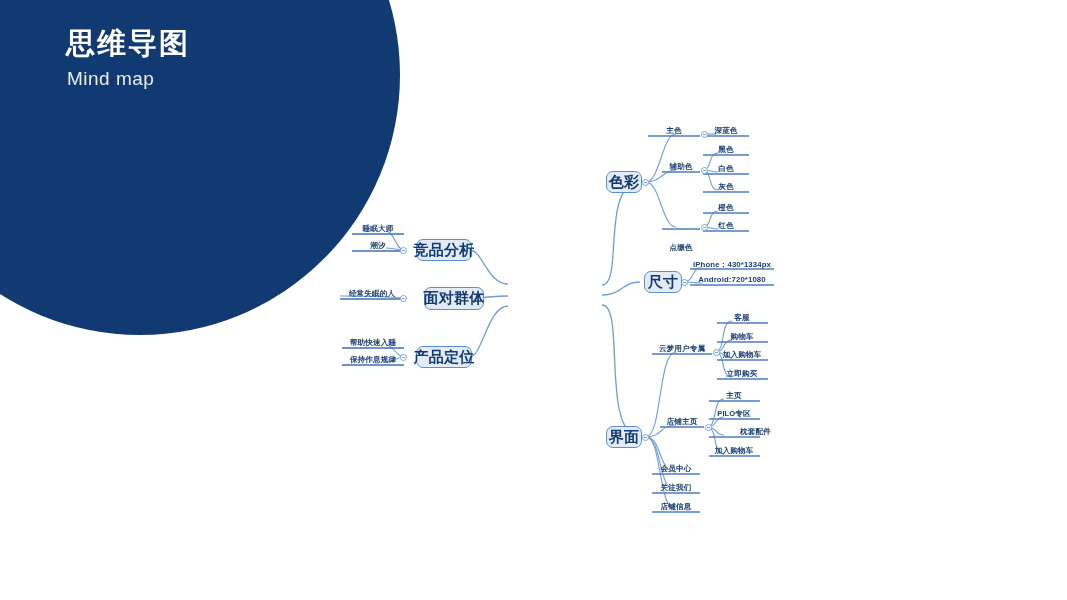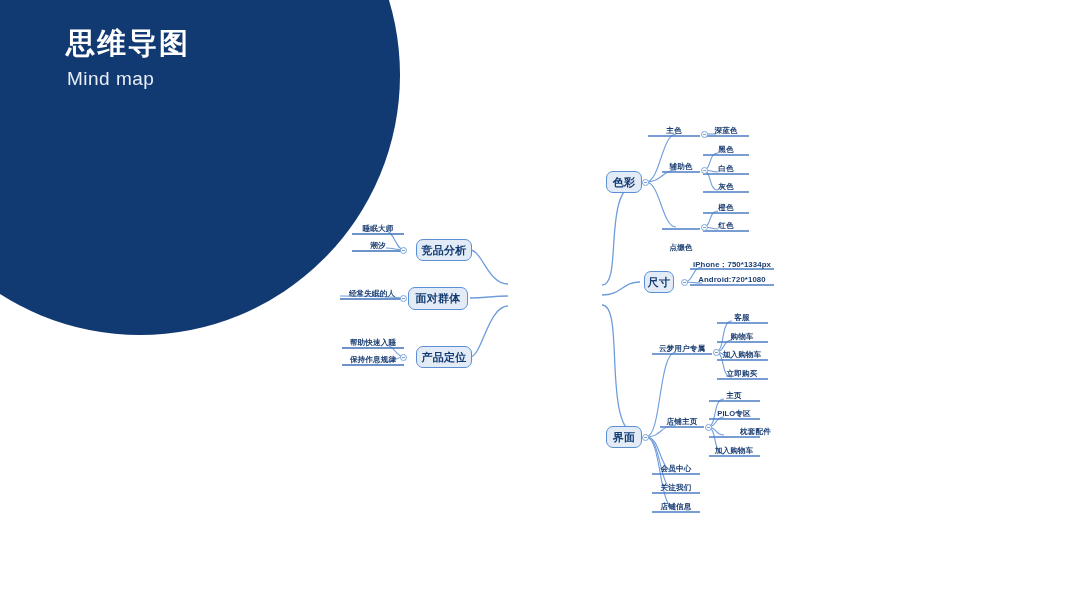--- a/index.html
+++ b/index.html
@@ -39,21 +39,21 @@
   .node{
     position:absolute;box-sizing:border-box;
     display:flex;align-items:center;justify-content:center;
     background:#e3ebf7;border:1.6px solid #5b8fd4;border-radius:7px;
     color:#123a72;font-weight:bold;white-space:nowrap;
   }
   .node.root{
     background:#dde8f8;border:2.2px solid #4a82cf;border-radius:9px;
     font-size:15px;letter-spacing:.5px;
   }
-  .node.lvl1{font-size:11px;letter-spacing:.3px;}
+  .node.lvl1{font-size:15px;letter-spacing:.3px;}
 
   
   .leaf{
     position:absolute;white-space:nowrap;
     color:#1c3f73;font-size:7.4px;font-weight:bold;
     letter-spacing:.1px;text-align:center;
     transform:translateX(-50%);
   }
   .leaf.mid{font-size:7.6px;}
   .leaf.lg{font-size:7.8px;}
@@ -164,45 +164,45 @@
   <div class="toggle" style="left:701px;top:130.5px;"></div>
   <div class="toggle" style="left:701px;top:166.5px;"></div>
   <div class="toggle" style="left:701px;top:223.5px;"></div>
   <div class="toggle" style="left:681px;top:278.5px;"></div>
   <div class="toggle" style="left:642px;top:433.5px;"></div>
   <div class="toggle" style="left:713px;top:348.5px;"></div>
   <div class="toggle" style="left:705px;top:423.5px;"></div>
 
 
   <div class="node lvl1" style="left:416px;top:239px;width:56px;height:22px;">竞品分析</div>
-  <div class="node lvl1" style="left:408px;top:287px;width:60px;height:23px;">面对群体</div>
+  <div class="node lvl1" style="left:424px;top:287px;width:60px;height:23px;">面对群体</div>
   <div class="node lvl1" style="left:416px;top:346px;width:56px;height:22px;">产品定位</div>
 
   <div class="leaf mid" style="left:378px;top:224px;">睡眠大师</div>
   <div class="leaf mid" style="left:378px;top:241px;">潮汐</div>
   <div class="leaf mid" style="left:372px;top:289px;">经常失眠的人</div>
   <div class="leaf mid" style="left:373px;top:338px;">帮助快速入睡</div>
   <div class="leaf mid" style="left:373px;top:355px;">保持作息规律</div>
 
   <div class="node lvl1" style="left:606px;top:171px;width:36px;height:22px;">色彩</div>
-  <div class="node lvl1" style="left:644px;top:271px;width:30px;height:22px;font-family:Liberation Serif, serif;">尺寸</div>
+  <div class="node lvl1" style="left:644px;top:271px;width:38px;height:22px;font-family:Liberation Serif, serif;">尺寸</div>
   <div class="node lvl1" style="left:606px;top:426px;width:36px;height:22px;">界面</div>
 
   <div class="leaf mid" style="left:674px;top:126px;">主色</div>
   <div class="leaf mid" style="left:681px;top:162px;">辅助色</div>
   <div class="leaf mid" style="left:681px;top:219px;margin-top:24px;">点缀色</div>
 
   <div class="leaf mid" style="left:726px;top:126px;">深蓝色</div>
   <div class="leaf mid" style="left:726px;top:145px;">黑色</div>
   <div class="leaf mid" style="left:726px;top:164px;">白色</div>
   <div class="leaf mid" style="left:726px;top:182px;">灰色</div>
   <div class="leaf mid" style="left:726px;top:203px;">橙色</div>
   <div class="leaf mid" style="left:726px;top:221px;">红色</div>
 
-  <div class="leaf lg" style="left:732px;top:259px;">iPhone：750*1334px</div>
+  <div class="leaf lg" style="left:732px;top:259px;">iPhone：430*1334px</div>
   <div class="leaf lg" style="left:732px;top:275px;">Android:720*1080</div>
 
   <div class="leaf mid" style="left:682px;top:344px;">云梦用户专属</div>
   <div class="leaf mid" style="left:682px;top:417px;">店铺主页</div>
   <div class="leaf mid" style="left:676px;top:464px;">会员中心</div>
   <div class="leaf mid" style="left:676px;top:483px;">关注我们</div>
   <div class="leaf mid" style="left:676px;top:502px;">店铺信息</div>
 
   <div class="leaf mid" style="left:742px;top:313px;">客服</div>
   <div class="leaf mid" style="left:742px;top:332px;">购物车</div>

